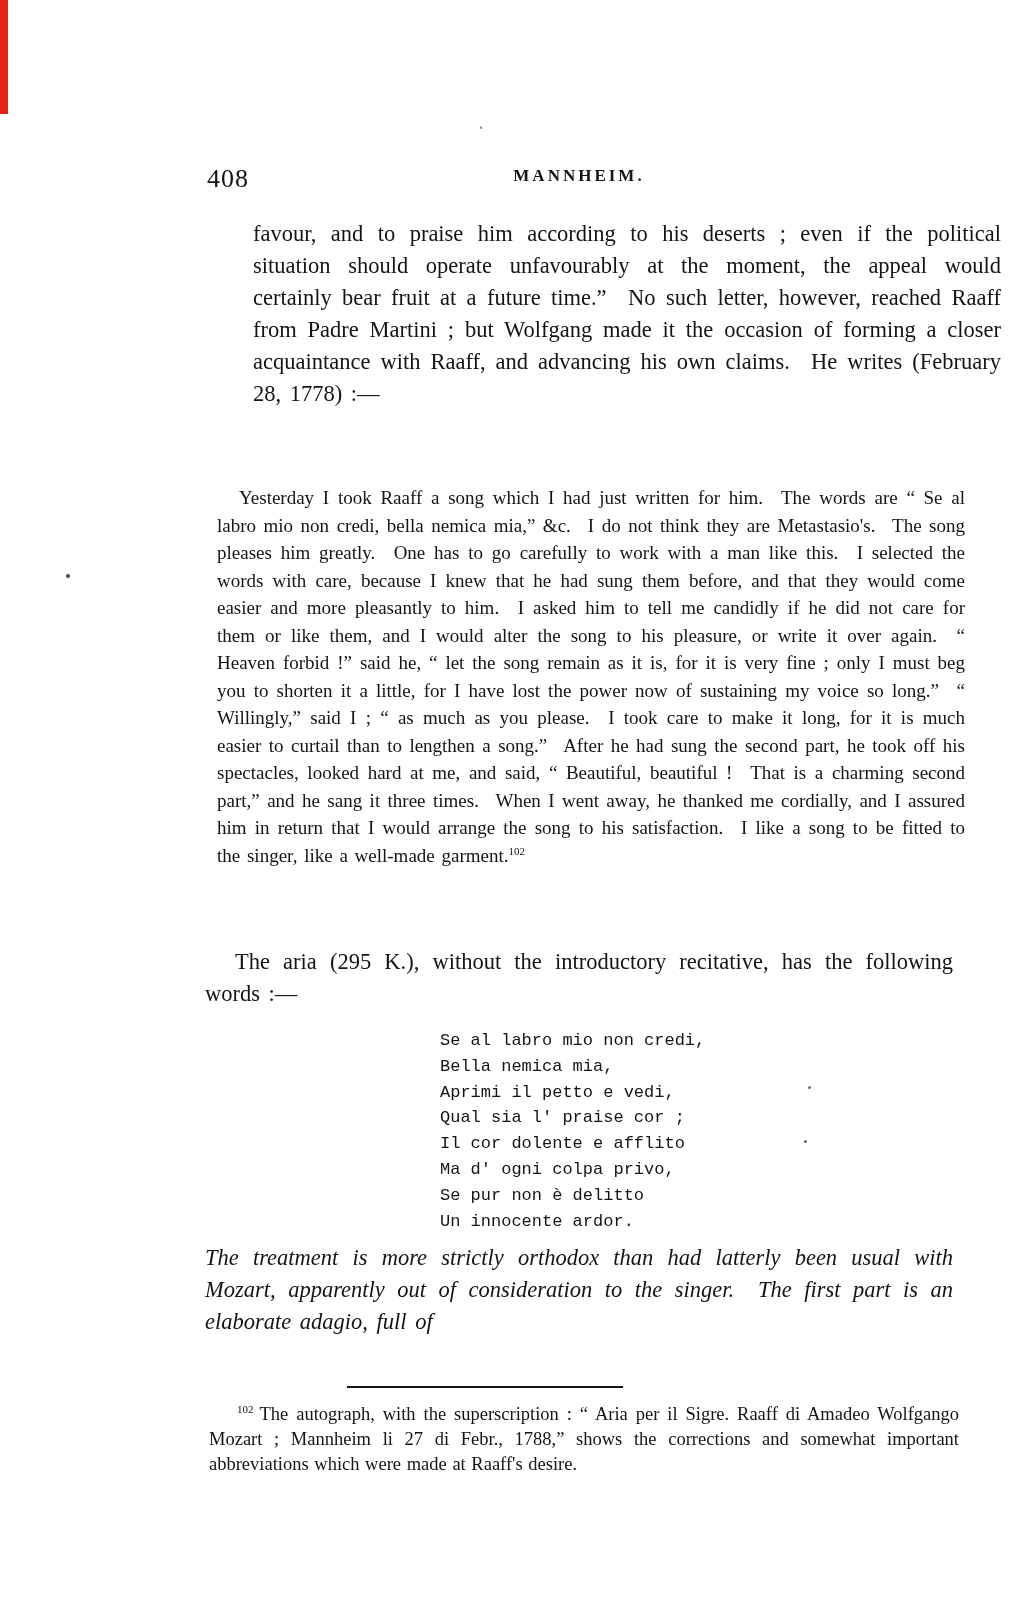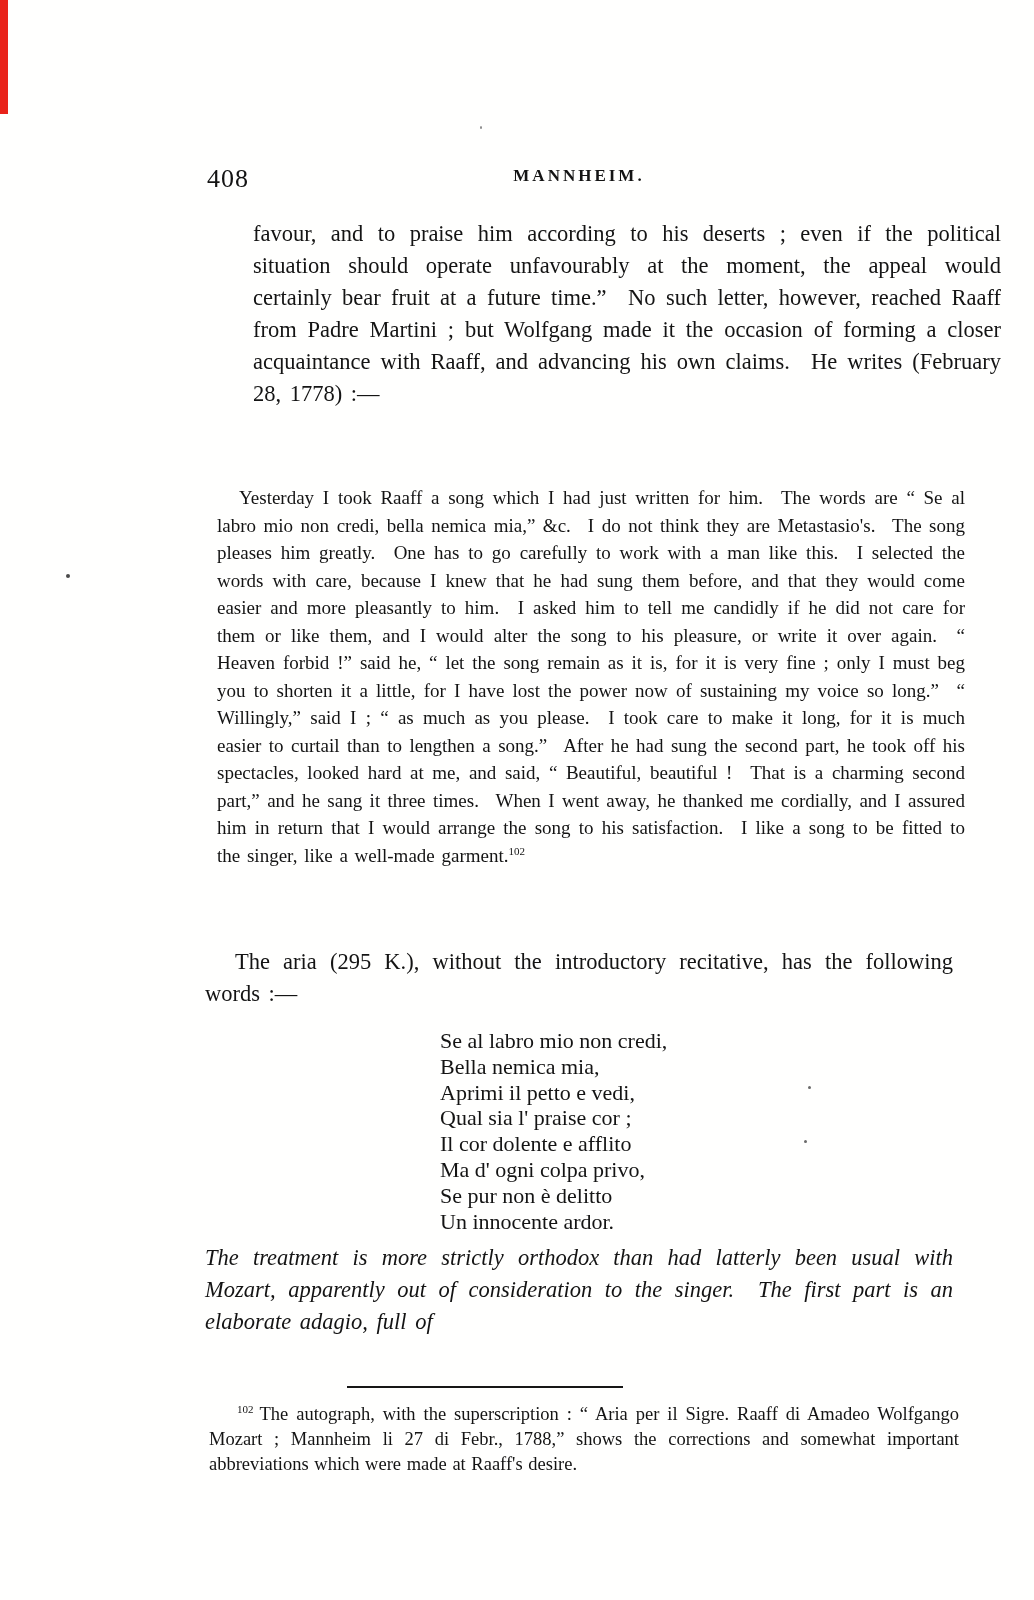--- a/index.html
+++ b/index.html
@@ -60,22 +60,23 @@
     text-indent: 22px;
   }
   sup {
     font-size: 11px;
     line-height: 0;
     vertical-align: super;
   }
   .verse {
     position: absolute;
     top: 1028px; left: 440px;
-    font-size: 22px;
+    font-size: 17px;
     line-height: 25.8px;
+    font-family: Liberation Mono, monospace;
   }
   .footnote-rule {
     position: absolute;
     top: 1386px; left: 347px;
     width: 276px; height: 2px;
     background: #161616;
   }
   .footnote {
     position: absolute;
     top: 1398px; left: 205px;

